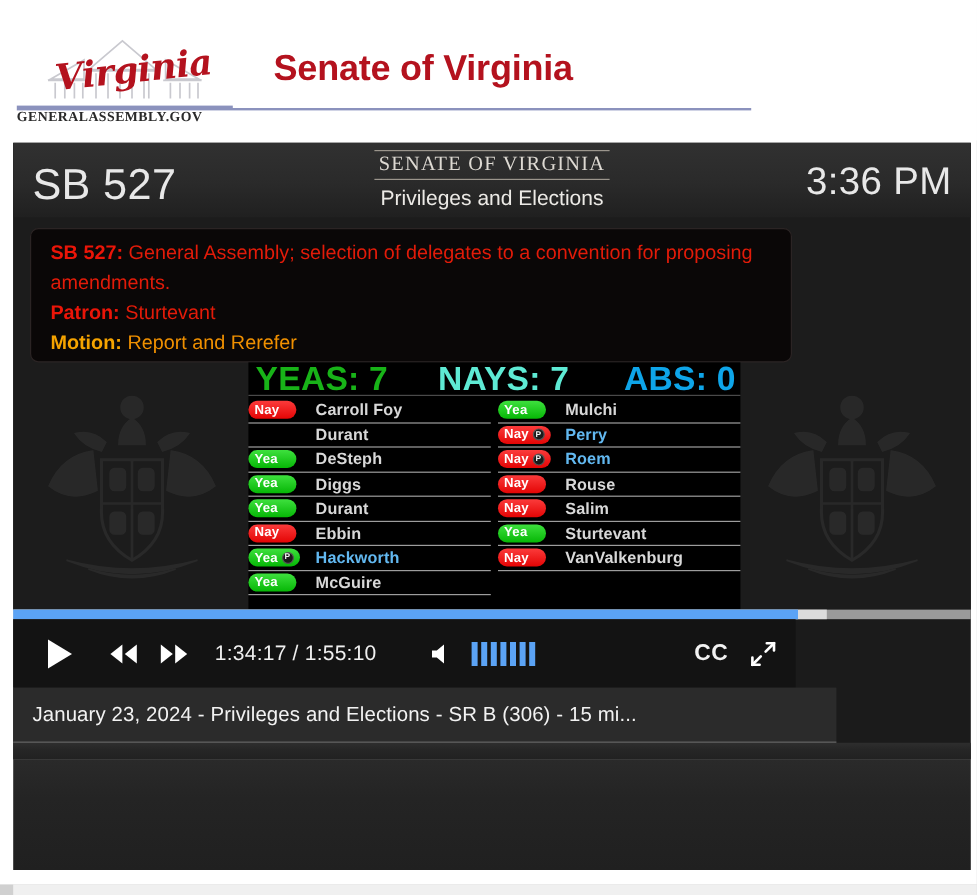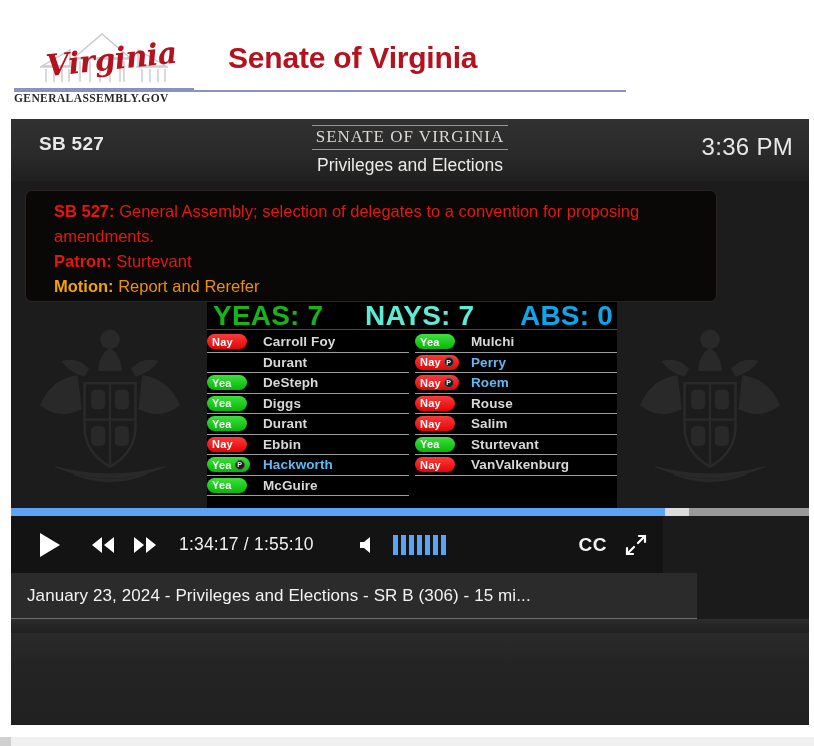--- a/index.html
+++ b/index.html
@@ -74,52 +74,51 @@
     overflow: hidden;
   }
 
   
   #vid-topbar {
     position: absolute; left: 0; top: 0; width: 798px; height: 62px;
     background: linear-gradient(to bottom,#313131 0%, #2a2a2a 55%, #202020 100%);
   }
   #bill-number {
     position: absolute; left: 16px; top: 14px;
-    font-size: 19px; font-weight: 700; color: #e8e8e8;
+    font-size: 36px; font-weight: 400; color: #e8e8e8;
     letter-spacing: 0.3px;
-    margin-left: 12px;
   }
   #chamber-block {
     position: absolute; left: 0; top: 6px; width: 798px; text-align: center;
   }
   #chamber-name {
     font-family: "Liberation Serif", serif;
     font-size: 17px; letter-spacing: 1px; color: #ddd9d2;
     display: inline-block;
     border-top: 1px solid #9b958c;
     border-bottom: 1px solid #9b958c;
     padding: 1px 4px 2px 4px;
   }
   #committee-name {
     margin-top: 5px;
     font-size: 17.5px; color: #eceae6; font-weight: 400;
   }
   #clock {
     position: absolute; right: 16px; top: 14px;
-    font-size: 24px; color: #e8e8e8; letter-spacing: 0.3px; margin-left: 11px;
+    font-size: 32px; color: #e8e8e8; letter-spacing: 0.3px; margin-left: 11px;
   }
 
   
   #bill-panel {
     position: absolute; left: 14px; top: 71px;
-    width: 692px; height: 112px;
+    width: 635px; height: 112px;
     background: #0a0707;
     border-radius: 7px;
     border: 1px solid #2b2424;
-    padding: 8px 12px 0 28px;
+    padding: 8px 12px 0 16px;
     overflow: hidden;
   }
   .bp-line { font-size: 16.5px; line-height: 25px; color: #ea1508; font-weight: 600; }
   .bp-label { color: #ea1508; font-weight: 700; }
   .bp-label.amber { color: #f5a300; }
   .bp-val { font-weight: 400; }
   .bp-val.amber { color: #f09000; }
   .bp-val.red { color: #e21b09; }
 
   

